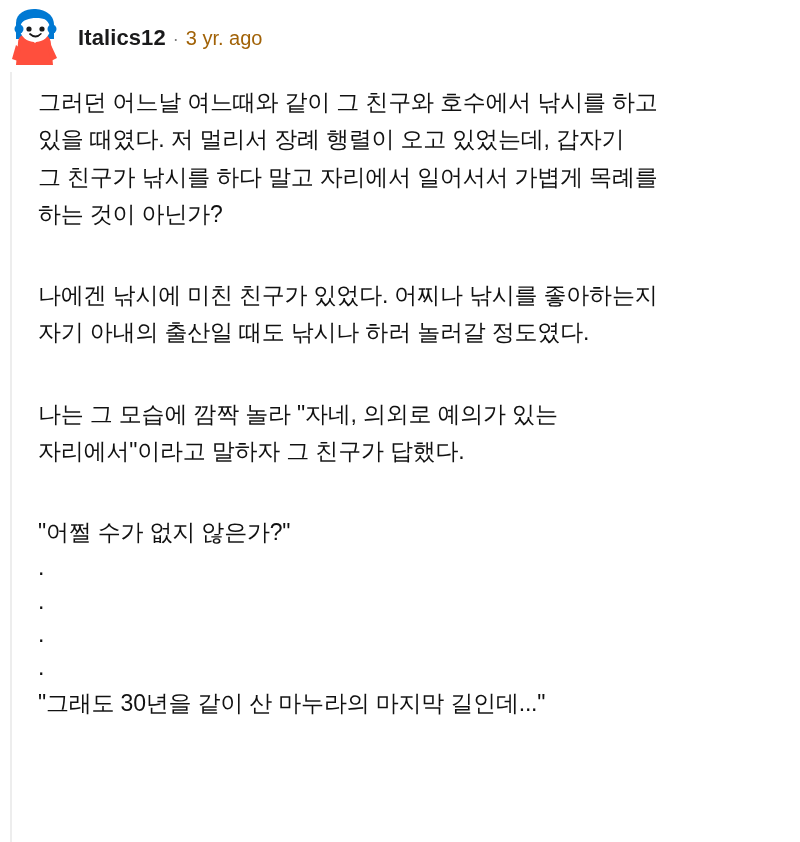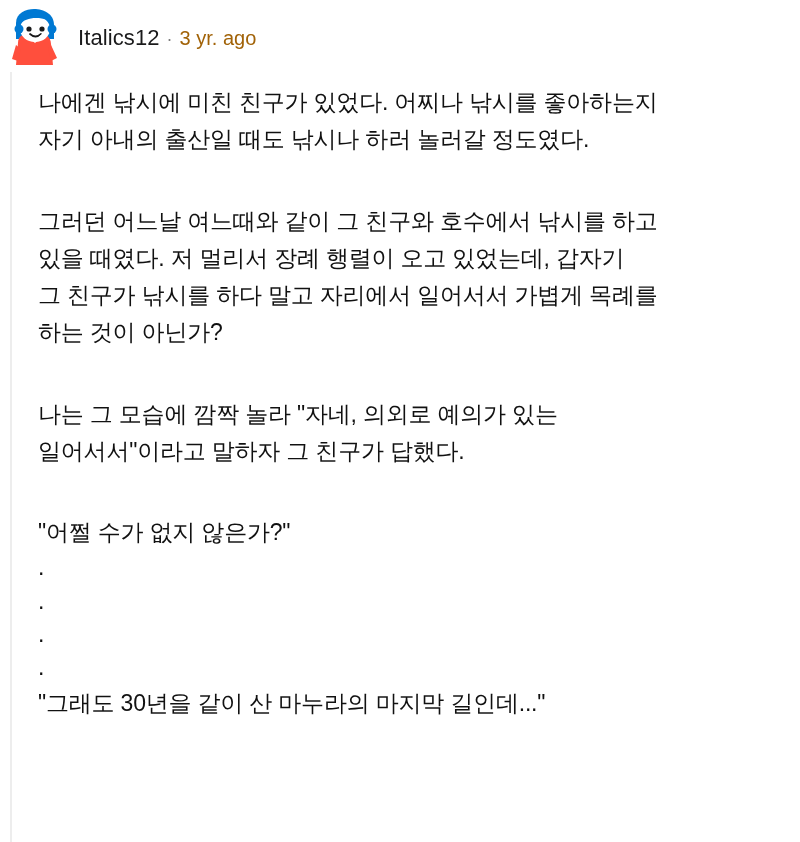--- a/index.html
+++ b/index.html
@@ -37,21 +37,21 @@
   .avatar svg {
     display: block;
   }
   .meta {
     display: flex;
     align-items: baseline;
     font-size: 21px;
     line-height: 1;
   }
   .username {
-    font-weight: normal;
+    font-weight: bold;
     color: #1a1a1b;
     font-size: 22px;
     letter-spacing: 0.1px;
   }
   .dot-sep {
     color: #7c7c7c;
     font-size: 18px;
     margin: 0 7px;
   }
   .timestamp {
@@ -127,28 +127,28 @@
     <div class="meta">
       <span class="username">Italics12</span>
       <span class="dot-sep">·</span>
       <span class="timestamp">3 yr. ago</span>
     </div>
   </div>
 
   <div class="body-wrap">
     <div class="thread-line"></div>
     <div class="comment-body">
-      <p>나에겐 낚시에 미친 친구가 있었다. 어찌나 낚시를 좋아하는지
-자기 아내의 출산일 때도 낚시나 하러 놀러갈 정도였다.</p>
       <p>그러던 어느날 여느때와 같이 그 친구와 호수에서 낚시를 하고
 있을 때였다. 저 멀리서 장례 행렬이 오고 있었는데, 갑자기
 그 친구가 낚시를 하다 말고 자리에서 일어서서 가볍게 목례를
 하는 것이 아닌가?</p>
+      <p>나에겐 낚시에 미친 친구가 있었다. 어찌나 낚시를 좋아하는지
+자기 아내의 출산일 때도 낚시나 하러 놀러갈 정도였다.</p>
       <p>나는 그 모습에 깜짝 놀라 "자네, 의외로 예의가 있는
-일어서서"이라고 말하자 그 친구가 답했다.</p>
+자리에서"이라고 말하자 그 친구가 답했다.</p>
       <p class="tight">"어쩔 수가 없지 않은가?"</p>
       <p class="dots">.</p>
       <p class="dots">.</p>
       <p class="dots">.</p>
       <p class="dots">.</p>
       <p>"그래도 30년을 같이 산 마누라의 마지막 길인데..."</p>
     </div>
   </div>
 
 </div>

